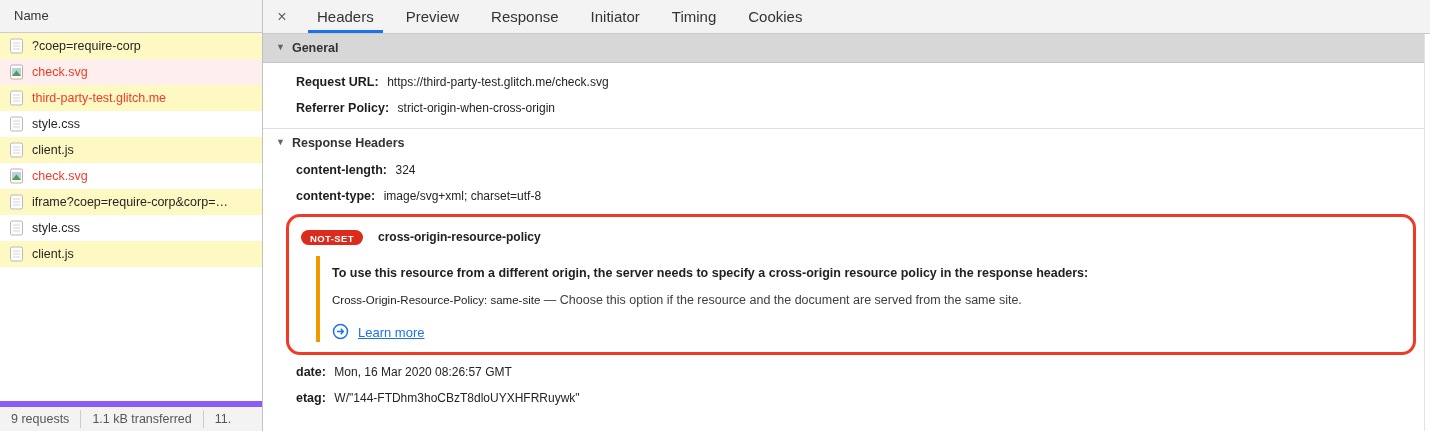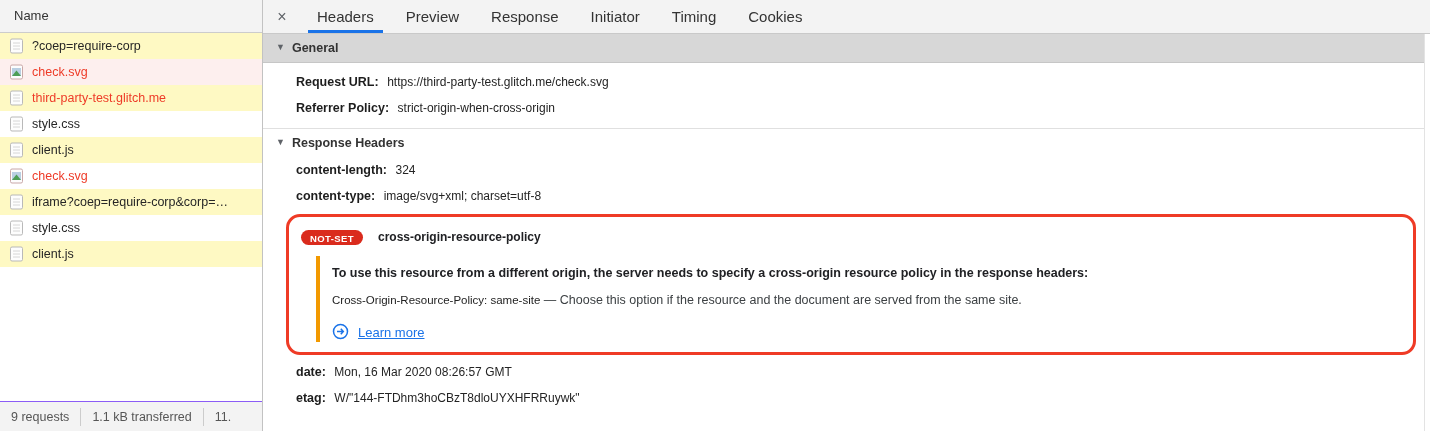--- a/index.html
+++ b/index.html
@@ -14,21 +14,21 @@
   .name-header { height:33px; line-height:32px; background:#f3f3f3; border-bottom:1px solid #ccc;
     padding-left:14px; font-size:13px; color:#333; }
   .req-row { height:26px; display:flex; align-items:center; padding-left:9px; font-size:12.5px; color:#262626; background:#fff; cursor:default; }
   .req-row.alt { background:#fef9c3; }
   .req-row.hl { background:#fdefee; }
   .req-row.err .req-label { color:#ee3b28; }
   .req-icon { width:15px; height:16px; margin-right:8px; flex:0 0 15px; }
   .req-label { white-space:nowrap; overflow:hidden; }
 
   .statusbar { position:absolute; left:0; right:0; bottom:0; height:30px; background:#f3f3f3;
-    border-top:1px solid #8b5cf6; display:flex; align-items:center; font-size:12.5px; color:#565656; }
+    border-top:6px solid #8b5cf6; display:flex; align-items:center; font-size:12.5px; color:#565656; }
   .statusbar .seg { padding:0 11px; border-right:1px solid #ccc; height:18px; line-height:18px; white-space:nowrap; }
   .statusbar .seg:last-child { border-right:none; overflow:hidden; }
 
   
   .main { position:relative; flex:1; height:431px; background:#fff; overflow:hidden; }
   .tabbar { height:34px; background:#f3f3f3; border-bottom:1px solid #c9c9c9; display:flex; align-items:stretch; }
   .close-btn { width:38px; display:flex; align-items:center; justify-content:center; font-size:16px; color:#5f6368; cursor:pointer; }
   .tab { display:flex; align-items:center; padding:0 9px; margin:0 7px; font-size:15px; color:#333; cursor:pointer; }
   .tab.active { box-shadow:inset 0 -3px 0 #1a73e8; }
 

